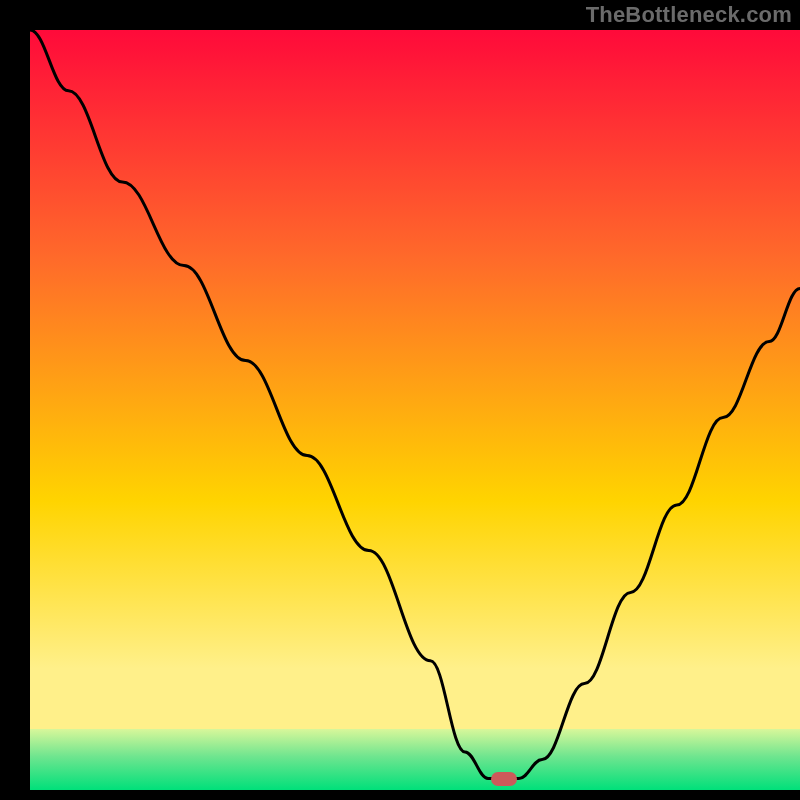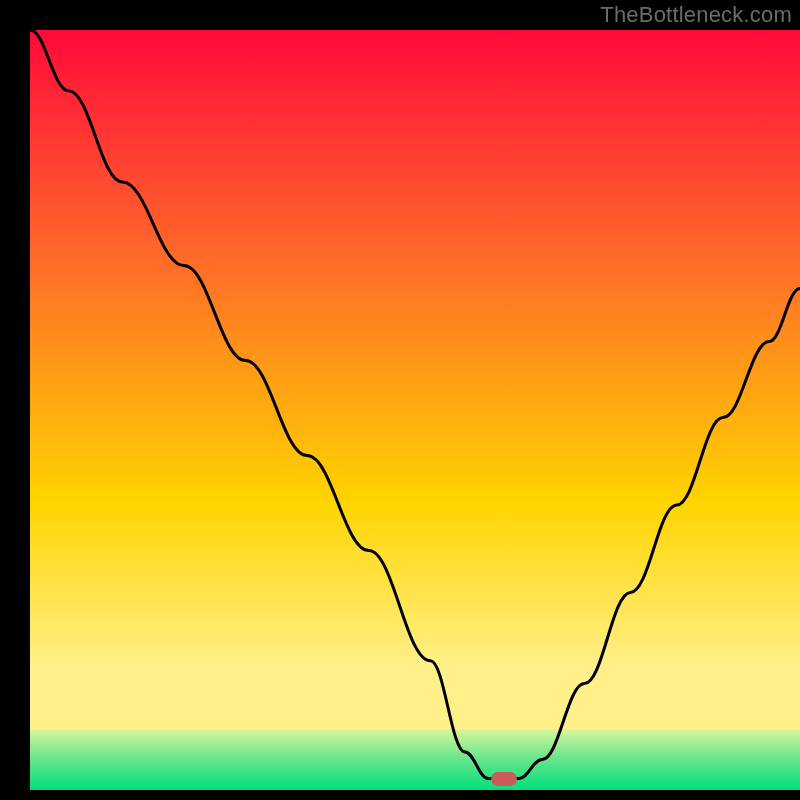--- a/index.html
+++ b/index.html
@@ -15,21 +15,21 @@
     position: relative;
     width: 800px;
     height: 800px;
   }
   .watermark {
     position: absolute;
     top: 2px;
     right: 8px;
     color: #6b6b6b;
     font-size: 22px;
-    font-weight: 400;
+    font-weight: 700;
     letter-spacing: 0.2px;
     z-index: 10;
   }
   .plot {
     position: absolute;
     background: #000;
   }
   .gradient {
     position: absolute;
     inset: 0;

